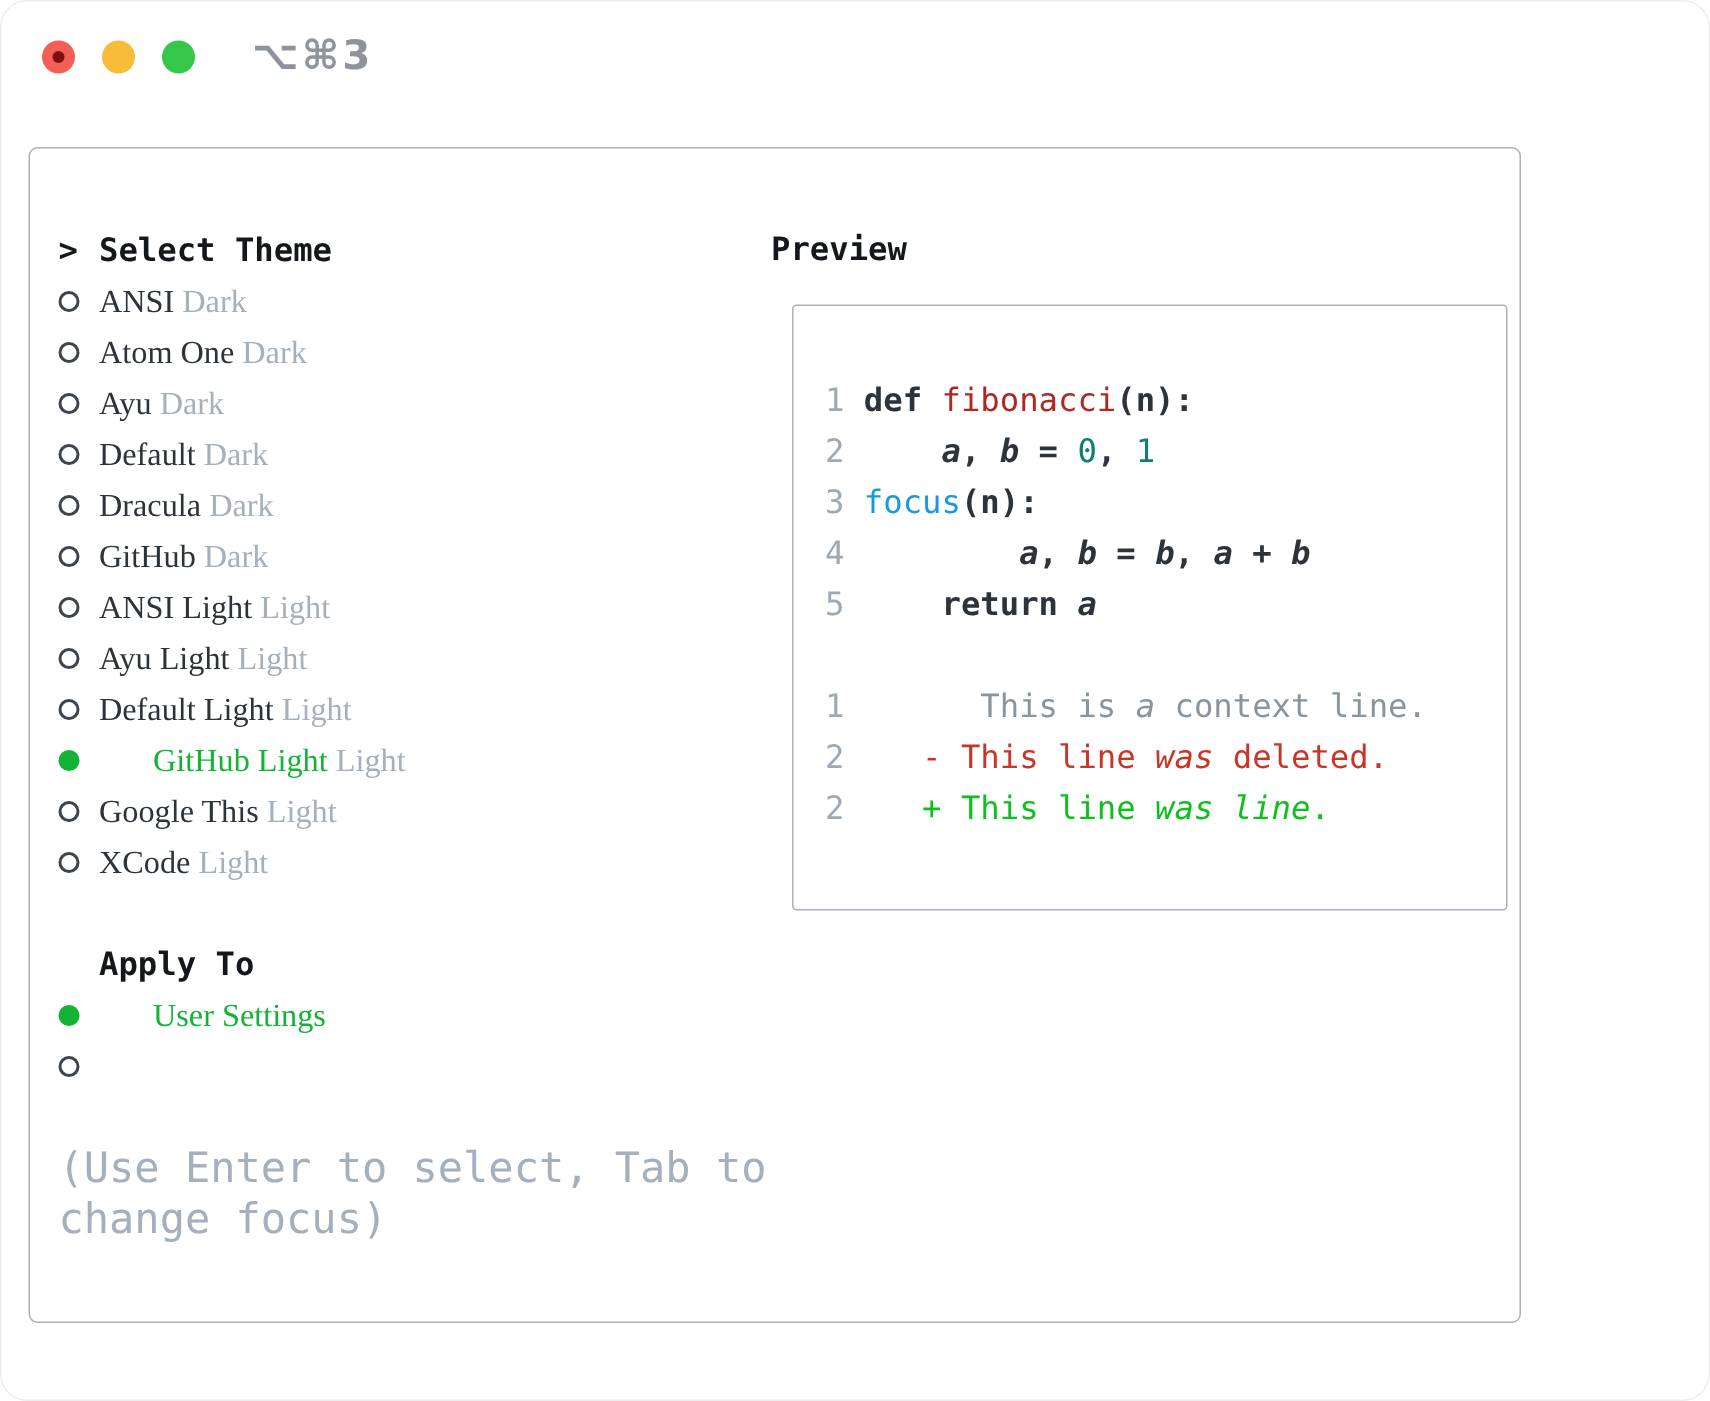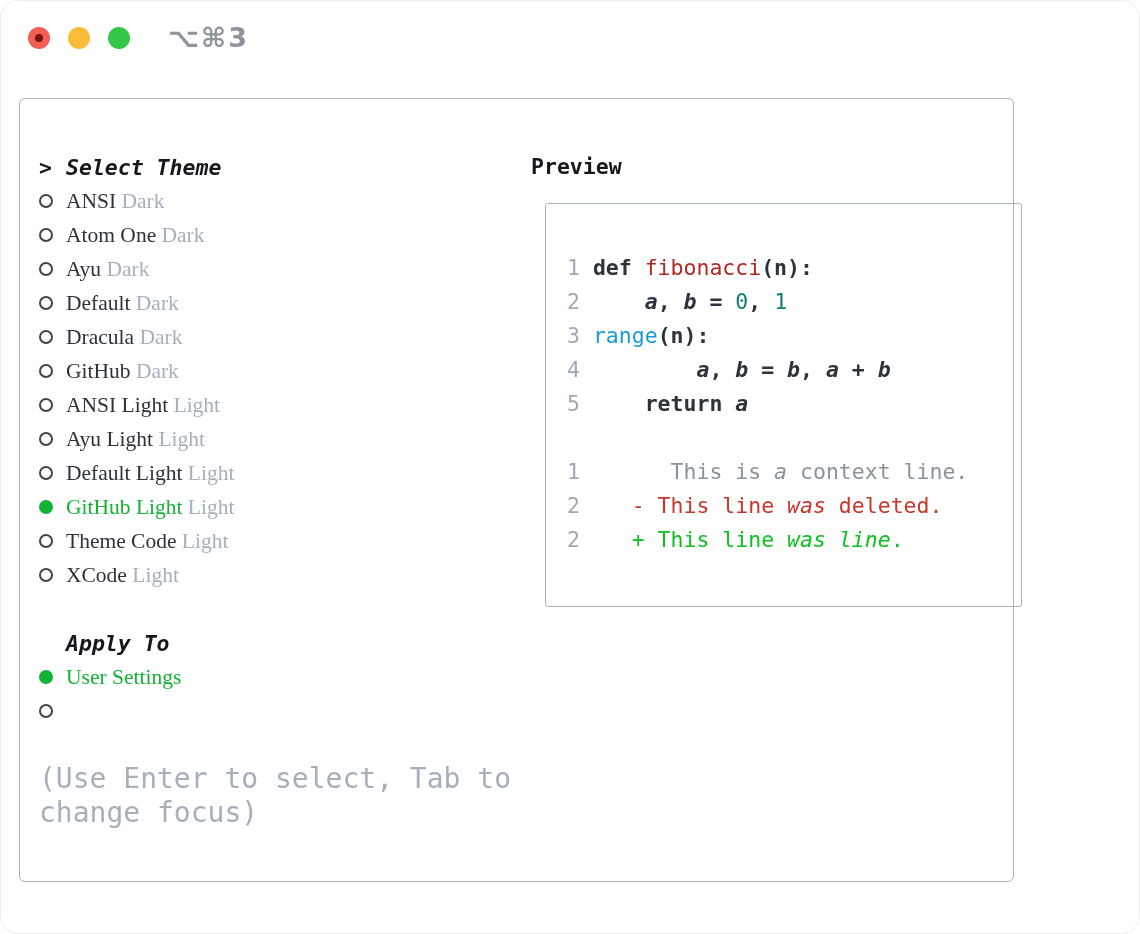--- a/index.html
+++ b/index.html
@@ -59,31 +59,31 @@
     background:#fff;
   }
   
   .left-col { position:absolute; left:19px; top:51px; }
   .row {
     display:flex; align-items:center; height:34px;
     font-size:21.5px; color:var(--text-dark); white-space:pre; cursor:default;
   }
   .marker { width:27px; display:flex; align-items:center; flex:none; }
   .prompt-char { font-weight:bold; color:var(--header-black); }
-  .hdr { font-weight:bold; color:var(--header-black);font-style:italic; }
+  .hdr { font-weight:bold; color:var(--header-black); }
   .dot { width:14px; height:14px; border-radius:50%; }
   .dot.empty { border:2px solid var(--circle-stroke); background:transparent; }
   .dot.filled { background:var(--accent-green); border:none; }
   .theme-name { color:var(--text-dark);font-family:Liberation Serif, serif; }
-  .theme-name.sel { color:var(--accent-green); }
+  .theme-name.sel { color:var(--accent-green);margin-left:36px; }
   .tag { color:var(--dim-gray);font-family:Liberation Serif, serif; }
   .gap-row { height:34px; }
   .hint-line { height:34px; line-height:34px; font-size:28px; color:var(--dim-gray); white-space:pre; }
   
-  .right-col { position:absolute; left:499px; top:51px; }
+  .right-col { position:absolute; left:482px; top:51px; }
   .preview-hdr {
     margin-left:12px; height:34px; line-height:34px;
     font-size:21.5px; font-weight:bold; color:var(--header-black);
   }
   .preview-box {
     margin-left:26px; margin-top:19px;
     width:477px; height:404px;
     border:1.5px solid var(--border-gray); border-radius:3px;
     padding:47px 0 0 21px;
     overflow:hidden;
@@ -124,21 +124,21 @@
           <div class="row"><span class="marker"><span class="dot empty"></span></span><span class="theme-name">ANSI</span><span class="theme-name"> </span><span class="tag">Dark</span></div>
           <div class="row"><span class="marker"><span class="dot empty"></span></span><span class="theme-name">Atom One</span><span class="theme-name"> </span><span class="tag">Dark</span></div>
           <div class="row"><span class="marker"><span class="dot empty"></span></span><span class="theme-name">Ayu</span><span class="theme-name"> </span><span class="tag">Dark</span></div>
           <div class="row"><span class="marker"><span class="dot empty"></span></span><span class="theme-name">Default</span><span class="theme-name"> </span><span class="tag">Dark</span></div>
           <div class="row"><span class="marker"><span class="dot empty"></span></span><span class="theme-name">Dracula</span><span class="theme-name"> </span><span class="tag">Dark</span></div>
           <div class="row"><span class="marker"><span class="dot empty"></span></span><span class="theme-name">GitHub</span><span class="theme-name"> </span><span class="tag">Dark</span></div>
           <div class="row"><span class="marker"><span class="dot empty"></span></span><span class="theme-name">ANSI Light</span><span class="theme-name"> </span><span class="tag">Light</span></div>
           <div class="row"><span class="marker"><span class="dot empty"></span></span><span class="theme-name">Ayu Light</span><span class="theme-name"> </span><span class="tag">Light</span></div>
           <div class="row"><span class="marker"><span class="dot empty"></span></span><span class="theme-name">Default Light</span><span class="theme-name"> </span><span class="tag">Light</span></div>
           <div class="row"><span class="marker"><span class="dot filled"></span></span><span class="theme-name sel">GitHub Light</span><span class="theme-name"> </span><span class="tag">Light</span></div>
-          <div class="row"><span class="marker"><span class="dot empty"></span></span><span class="theme-name">Theme Code</span><span class="theme-name"> </span><span class="tag">Light</span></div>
+          <div class="row"><span class="marker"><span class="dot empty"></span></span><span class="theme-name">Google This</span><span class="theme-name"> </span><span class="tag">Light</span></div>
           <div class="row"><span class="marker"><span class="dot empty"></span></span><span class="theme-name">XCode</span><span class="theme-name"> </span><span class="tag">Light</span></div>
         </div>
       <div class="gap-row"></div>
       <div class="row">
         <span class="marker"></span>
         <span class="hdr">Apply To</span>
       </div>
       <div id="apply-list">
           <div class="row"><span class="marker"><span class="dot filled"></span></span><span class="theme-name sel">User Settings</span></div>
           <div class="row"><span class="marker"><span class="dot empty"></span></span></div>
@@ -148,21 +148,21 @@
           <div class="hint-line">(Use Enter to select, Tab to</div>
           <div class="hint-line">change focus)</div>
         </div>
     </div>
 
     <div class="right-col">
       <div class="preview-hdr">Preview</div>
       <div class="preview-box" id="preview-box">
           <div class="pline"><span class="ln">1 </span><span class="tk-pl">def </span><span class="tk-fn">fibonacci</span><span class="tk-pl">(n):</span></div>
           <div class="pline"><span class="ln">2 </span><span class="tk-pl">    </span><span class="tk-pl it">a</span><span class="tk-pl">, </span><span class="tk-pl it">b</span><span class="tk-pl"> = </span><span class="tk-num">0</span><span class="tk-pl">, </span><span class="tk-num">1</span></div>
-          <div class="pline"><span class="ln">3 </span><span class="tk-fn2">range</span><span class="tk-pl">(n):</span></div>
+          <div class="pline"><span class="ln">3 </span><span class="tk-fn2">focus</span><span class="tk-pl">(n):</span></div>
           <div class="pline"><span class="ln">4 </span><span class="tk-pl">        </span><span class="tk-pl it">a</span><span class="tk-pl">, </span><span class="tk-pl it">b</span><span class="tk-pl"> = </span><span class="tk-pl it">b</span><span class="tk-pl">, </span><span class="tk-pl it">a</span><span class="tk-pl"> + </span><span class="tk-pl it">b</span></div>
           <div class="pline"><span class="ln">5 </span><span class="tk-pl">    return </span><span class="tk-pl it">a</span></div>
           <div class="pline"><span class="ln">  </span></div>
           <div class="pline"><span class="ln">1 </span><span class="tk-ctx">      This is </span><span class="tk-ctx it">a</span><span class="tk-ctx"> context line.</span></div>
           <div class="pline"><span class="ln">2 </span><span class="tk-del">   - This line </span><span class="tk-del it">was</span><span class="tk-del"> deleted.</span></div>
           <div class="pline"><span class="ln">2 </span><span class="tk-add">   + This line </span><span class="tk-add it">was</span><span class="tk-add"> </span><span class="tk-add it">line</span><span class="tk-add">.</span></div>
         </div>
     </div>
 
   </div>

